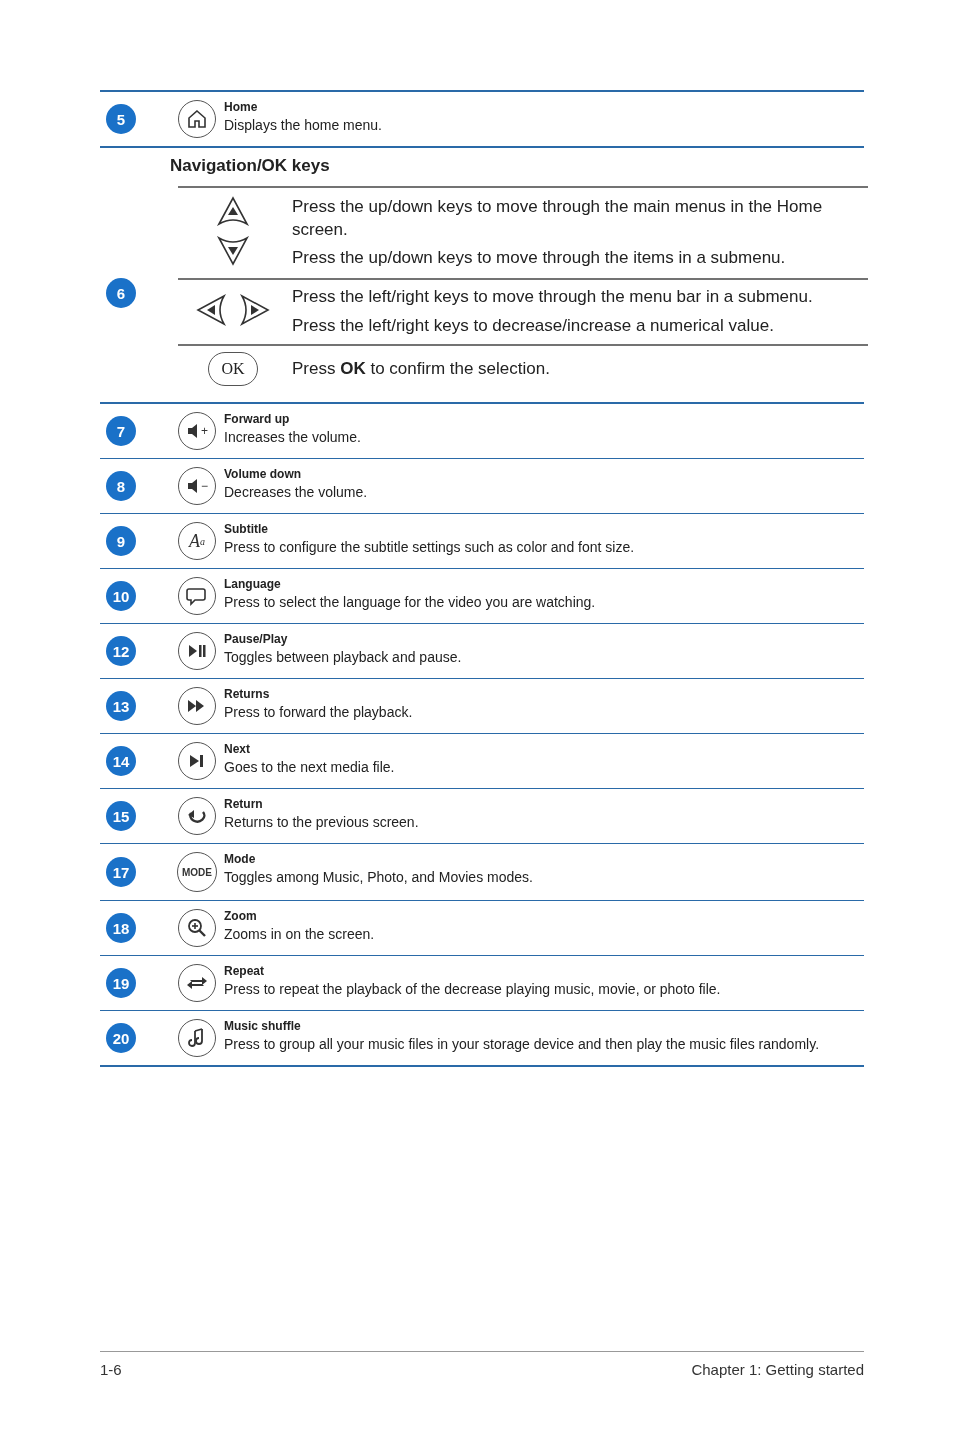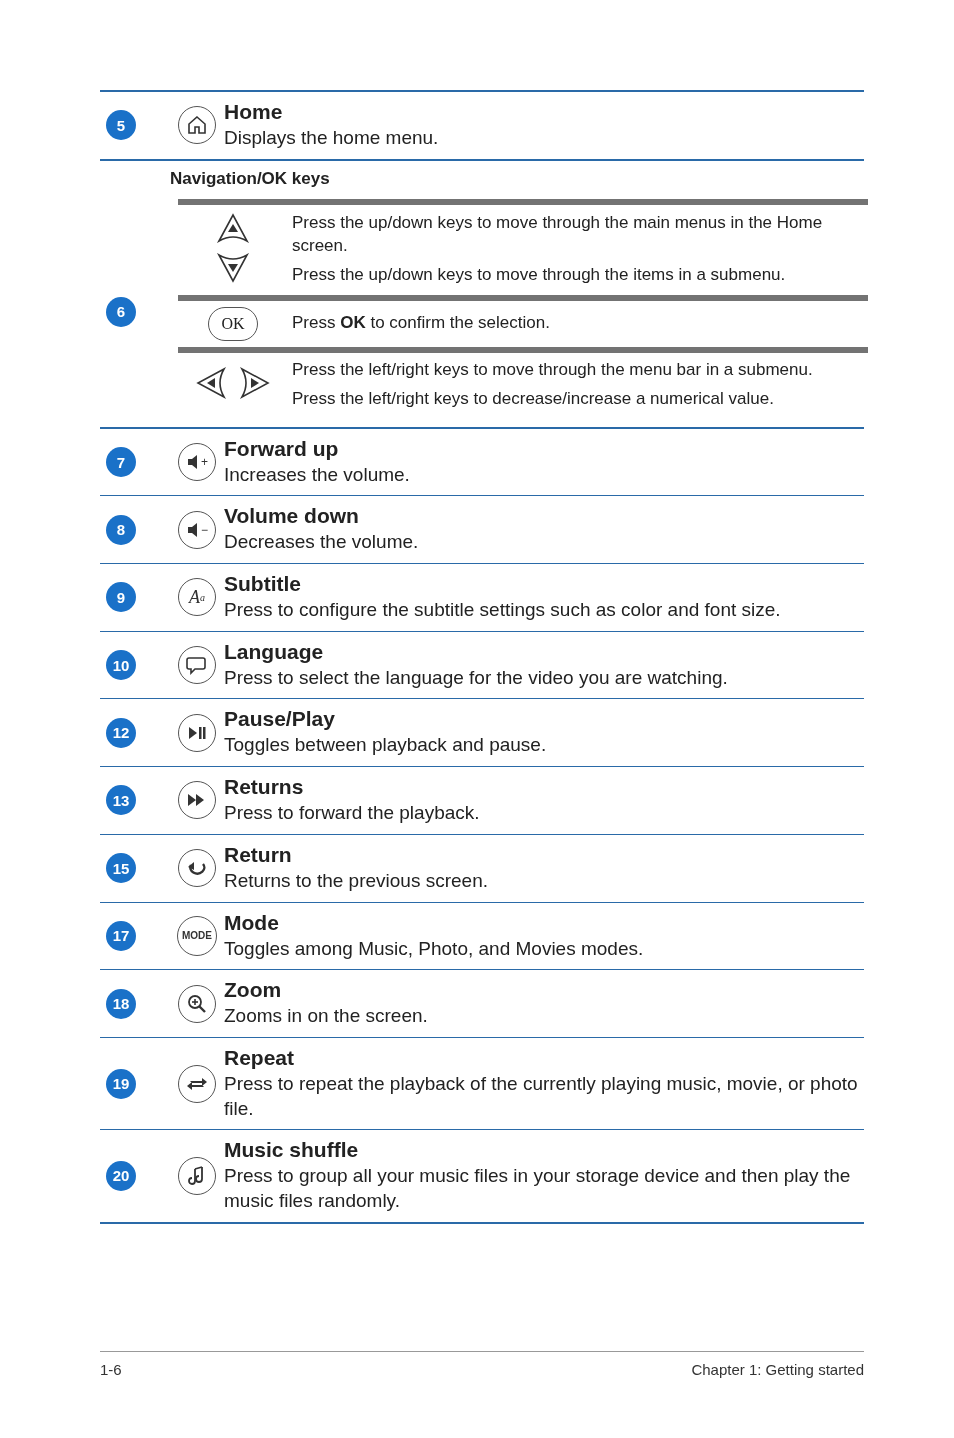--- a/index.html
+++ b/index.html
@@ -23,28 +23,28 @@
     width: 38px; height: 38px; border: 1.5px solid #555; border-radius: 50%;
     font-size: 18px; color: #333; background: #fff;
   }
   .btn-round.mini { width: 40px; height: 40px; font-size: 11px; font-weight: bold; }
   .btn-round.tiny { font-size: 9px; font-weight: bold; letter-spacing: -0.3px; }
   .ok-btn {
     display: inline-flex; align-items: center; justify-content: center;
     width: 50px; height: 34px; border: 1.5px solid #555; border-radius: 17px;
     font-family: 'Times New Roman', serif; font-size: 16px;
   }
-  .title { font-weight: bold; font-size: 21px; }
-  .desc { font-size: 19px; margin-top: 2px; line-height: 1.3; }
+  .title { font-weight: bold; font-size: 12px; }
+  .desc { font-size: 14px; margin-top: 2px; line-height: 1.3; }
   .section-head td { padding: 8px 4px 8px 0; font-weight: bold; font-size: 17px; }
   .nav-table { width: 100%; border-collapse: collapse; margin-top: 2px; margin-left: 8px; }
   .nav-table td { vertical-align: middle; padding: 6px 4px; }
   .nav-icon-cell { width: 110px; text-align: center; }
   .nav-desc { font-size: 17px; line-height: 1.35; padding-left: 8px; }
-  .nav-sep { border-top: 6px solid #737373; }
+  .nav-sep { border-top: 2px solid #737373; }
   .foot-rule { border-top: 1px solid #999; margin: 0 0 8px 0; }
   .footer { position: absolute; bottom: 60px; left: 100px; right: 90px; font-size: 15px; color: #333; display: flex; justify-content: space-between; }
 </style>
 </head>
 <body>
 
 <div class="page">
 
 <table class="ref">
 <tbody>
@@ -90,48 +90,48 @@
           </div>
         </td>
         <td class="nav-desc">
           <div>Press the up/down keys to move through the main menus in the Home screen.</div>
           <div style="height:6px;"></div>
           <div>Press the up/down keys to move through the items in a submenu.</div>
         </td>
       </tr>
       <tr class="nav-sep">
         <td class="nav-icon-cell">
-          <span class="ok-btn">OK</span>
-        </td>
-        <td class="nav-desc">
-          <span>Press </span><b>OK</b><span> to confirm the selection.</span>
-        </td>
-      </tr>
-      <tr class="nav-sep">
-        <td class="nav-icon-cell">
           <span>
             <svg width="32" height="48" viewBox="0 0 32 48">
                         <path d="M30 10 L4 24 L30 38 Q22 24 30 10 Z" fill="none" stroke="#333" stroke-width="1.6"></path>
                         <path d="M13 24 L21 19 L21 29 Z" fill="#333"></path>
                       </svg>
           </span>
           <span style="display:inline-block;width:6px;"></span>
           <span>
             <svg width="32" height="48" viewBox="0 0 32 48">
                         <path d="M2 10 L28 24 L2 38 Q10 24 2 10 Z" fill="none" stroke="#333" stroke-width="1.6"></path>
                         <path d="M19 24 L11 19 L11 29 Z" fill="#333"></path>
                       </svg>
           </span>
         </td>
         <td class="nav-desc">
           <div>Press the left/right keys to move through the menu bar in a submenu.</div>
           <div style="height:6px;"></div>
           <div>Press the left/right keys to decrease/increase a numerical value.</div>
         </td>
       </tr>
+      <tr class="nav-sep">
+        <td class="nav-icon-cell">
+          <span class="ok-btn">OK</span>
+        </td>
+        <td class="nav-desc">
+          <span>Press </span><b>OK</b><span> to confirm the selection.</span>
+        </td>
+      </tr>
     </tbody>
             </table>
   </td>
 </tr>
 
 <tr class="divider-strong">
   <td class="num-col"><span class="badge">7</span></td>
   <td class="icon-col"><span class="btn-round">
     <svg width="22" height="18" viewBox="0 0 22 18">
                 <path d="M2 6 L6 6 L11 2 L11 16 L6 12 L2 12 Z" fill="#333"></path>
@@ -202,20 +202,33 @@
     <svg width="18" height="12" viewBox="0 0 18 12">
                 <path d="M0 0 L0 12 L8 6 Z M8 0 L8 12 L16 6 Z" fill="#333"></path>
               </svg>
   </span></td>
   <td class="desc-col">
     <div class="title">Returns</div>
     <div class="desc">Press to forward the playback.</div>
   </td>
 </tr>
 
+<tr class="divider-thin">
+  <td class="num-col"><span class="badge">14</span></td>
+  <td class="icon-col"><span class="btn-round">
+    <svg width="14" height="12" viewBox="0 0 14 12">
+                <path d="M0 0 L0 12 L9 6 Z" fill="#333"></path>
+                <rect x="10" y="0" width="3" height="12" fill="#333"></rect>
+              </svg>
+  </span></td>
+  <td class="desc-col">
+    <div class="title">Next</div>
+    <div class="desc">Goes to the next media file.</div>
+  </td>
+</tr>
 
 <tr class="divider-thin">
   <td class="num-col"><span class="badge">15</span></td>
   <td class="icon-col"><span class="btn-round">
     <svg width="20" height="16" viewBox="0 0 20 16">
                 <path d="M16 4 A7 6 0 1 1 4 5" fill="none" stroke="#333" stroke-width="2.4"></path>
                 <path d="M1 7 L7 2 L7 10 Z" fill="#333"></path>
               </svg>
   </span></td>
   <td class="desc-col">
@@ -253,21 +266,21 @@
 <tr class="divider-thin">
   <td class="num-col"><span class="badge">19</span></td>
   <td class="icon-col"><span class="btn-round">
     <svg width="22" height="16" viewBox="0 0 22 16">
                 <path d="M4 5 L16 5 L16 2 L21 6 L16 10 L16 7 L6 7" fill="#333"></path>
                 <path d="M18 11 L6 11 L6 14 L1 10 L6 6 L6 9 L16 9" fill="#333"></path>
               </svg>
   </span></td>
   <td class="desc-col">
     <div class="title">Repeat</div>
-    <div class="desc">Press to repeat the playback of the currently playing music, movie, or photo file.</div>
+    <div class="desc">Press to repeat the playback of the decrease playing music, movie, or photo file.</div>
   </td>
 </tr>
 
 <tr class="divider-thin">
   <td class="num-col"><span class="badge">20</span></td>
   <td class="icon-col"><span class="btn-round">
     <svg width="18" height="20" viewBox="0 0 18 20">
                 <path d="M7 3 L7 15 A3 3 0 1 1 4 12" fill="none" stroke="#333" stroke-width="1.8"></path>
                 <path d="M14 1 L14 13 A3 3 0 1 1 11 10" fill="none" stroke="#333" stroke-width="1.8"></path>
                 <line x1="7" y1="3" x2="14" y2="1" stroke="#333" stroke-width="1.8"></line>

